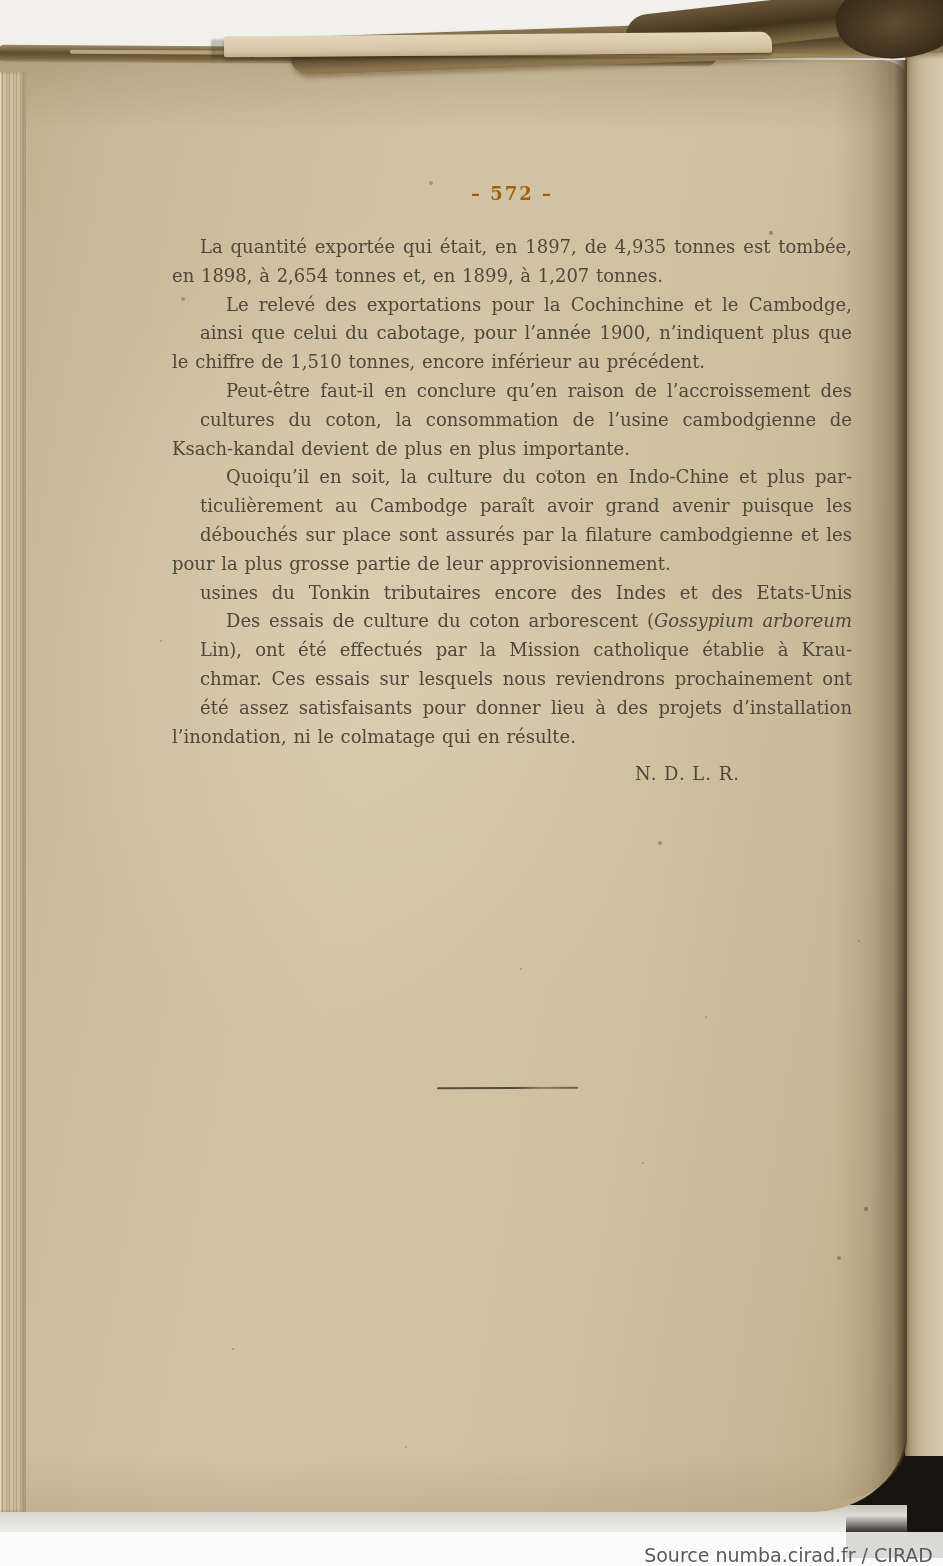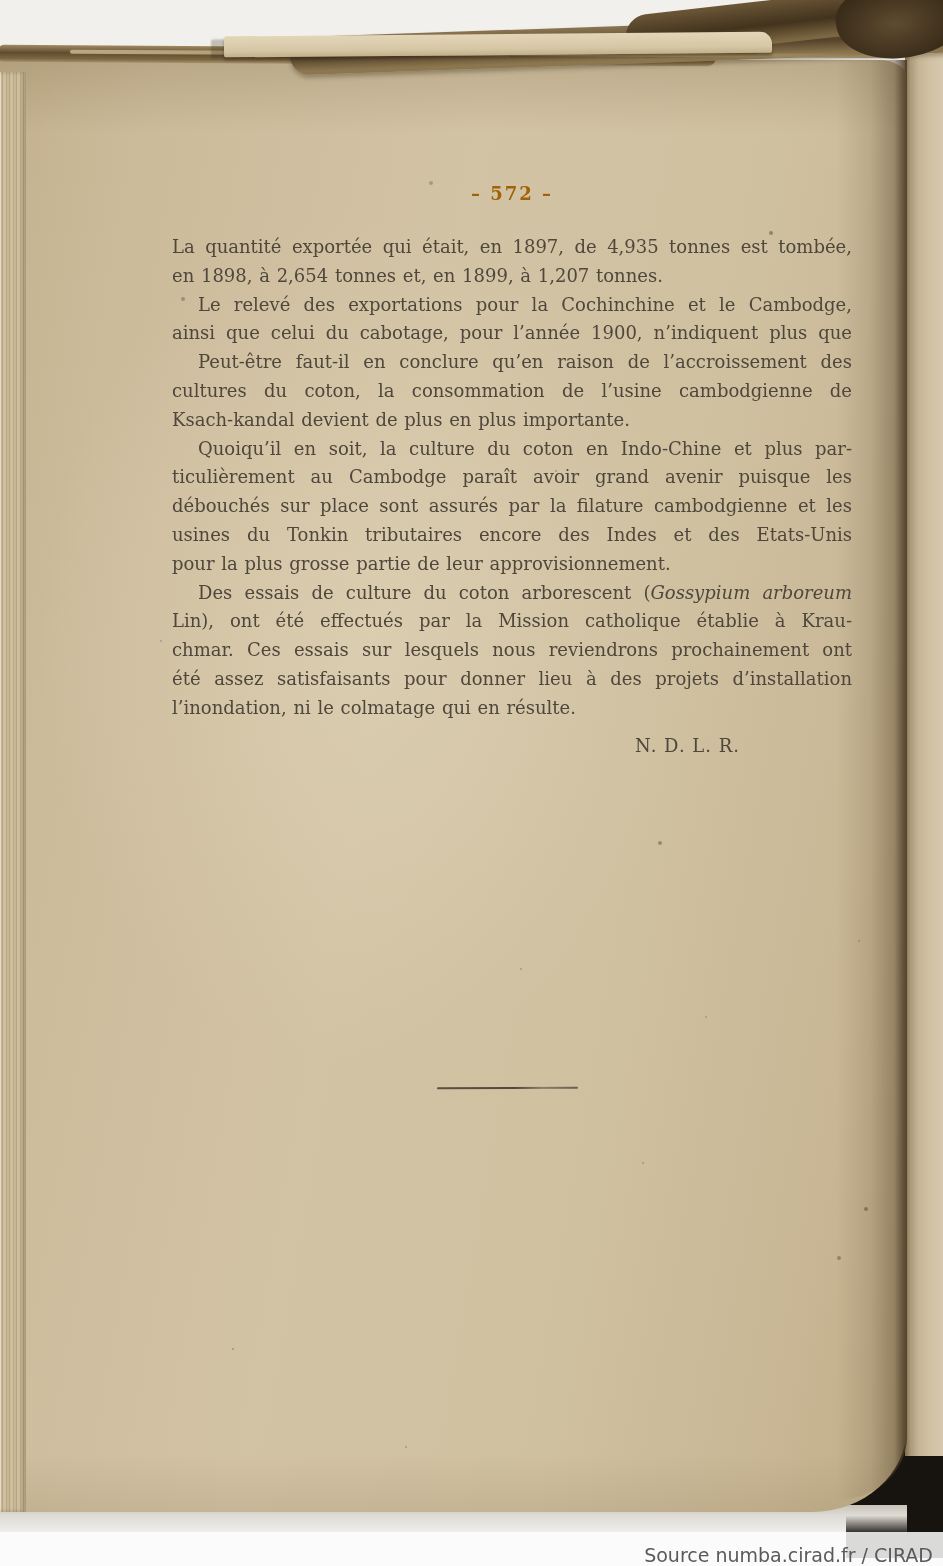--- a/index.html
+++ b/index.html
@@ -90,21 +90,21 @@
   }
   
   .print-layer{position:absolute;left:0;top:0;width:943px;height:1566px;z-index:12;color:#4f473c;}
   .page-number{
     position:absolute;left:172px;top:183px;width:680px;height:26px;
     text-align:center;font-size:18px;font-weight:bold;letter-spacing:2px;
     color:#a16207;
   }
   .body-text{position:absolute;left:172px;top:233px;width:680px;font-size:18px;}
   .line{height:28.8px;line-height:28.8px;overflow:hidden;text-align:justify;word-spacing:1px;}
-  .line.fit{text-align-last:justify;}
+  .line.fit{text-align-last:justify;margin-left:28px;}
   .line.indent{text-indent:26px;}
   .line i{font-style:italic;}
   .ndlr{margin-top:9px;height:28.8px;line-height:28.8px;text-align:right;
     padding-right:112px;letter-spacing:1px;font-size:18px;}
   .divider-rule{
     position:absolute;left:437px;top:1087px;width:141px;height:2px;z-index:12;
     background:linear-gradient(90deg,rgba(70,60,46,.85) 0%,rgba(70,60,46,.9) 55%,rgba(70,60,46,.5) 75%,rgba(70,60,46,.75) 100%);
     transform:rotate(-.25deg);border-radius:1px;
   }
   
@@ -134,28 +134,29 @@
 <div class="protruding-page"></div>
 <div class="paper-specks"></div>
 
 <div class="print-layer">
   <div class="page-number">– 572 –</div>
   <div class="body-text">
       <div class="line fit">La quantité exportée qui était, en 1897, de 4,935 tonnes est tombée,</div>
       <div class="line">en 1898, à 2,654 tonnes et, en 1899, à 1,207 tonnes.</div>
       <div class="line fit indent">Le relevé des exportations pour la Cochinchine et le Cambodge,</div>
       <div class="line fit">ainsi que celui du cabotage, pour l’année 1900, n’indiquent plus que</div>
+      <div class="line">le chiffre de 1,510 tonnes, encore inférieur au précédent.</div>
       <div class="line fit indent">Peut-être faut-il en conclure qu’en raison de l’accroissement des</div>
       <div class="line fit">cultures du coton, la consommation de l’usine cambodgienne de</div>
       <div class="line">Ksach-kandal devient de plus en plus importante.</div>
       <div class="line fit indent">Quoiqu’il en soit, la culture du coton en Indo-Chine et plus par-</div>
       <div class="line fit">ticulièrement au Cambodge paraît avoir grand avenir puisque les</div>
       <div class="line fit">débouchés sur place sont assurés par la filature cambodgienne et les</div>
+      <div class="line">pour la plus grosse partie de leur approvisionnement.</div>
       <div class="line fit">usines du Tonkin tributaires encore des Indes et des Etats-Unis</div>
-      <div class="line">pour la plus grosse partie de leur approvisionnement.</div>
       <div class="line fit indent">Des essais de culture du coton arborescent (<i>Gossypium arboreum</i></div>
       <div class="line fit">Lin), ont été effectués par la Mission catholique établie à Krau-</div>
       <div class="line fit">chmar. Ces essais sur lesquels nous reviendrons prochainement ont</div>
       <div class="line fit">été assez satisfaisants pour donner lieu à des projets d’installation</div>
       <div class="line">l’inondation, ni le colmatage qui en résulte.</div>
       <div class="ndlr">N. D. L. R.</div>
     </div>
   <div class="divider-rule"></div>
 </div>
 

